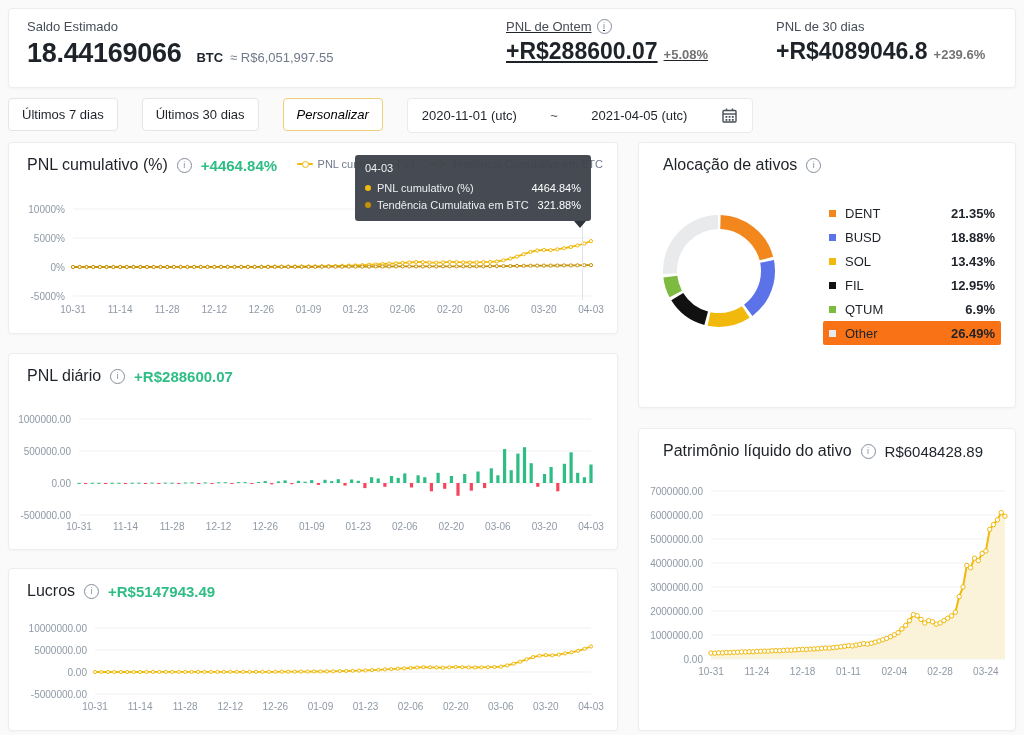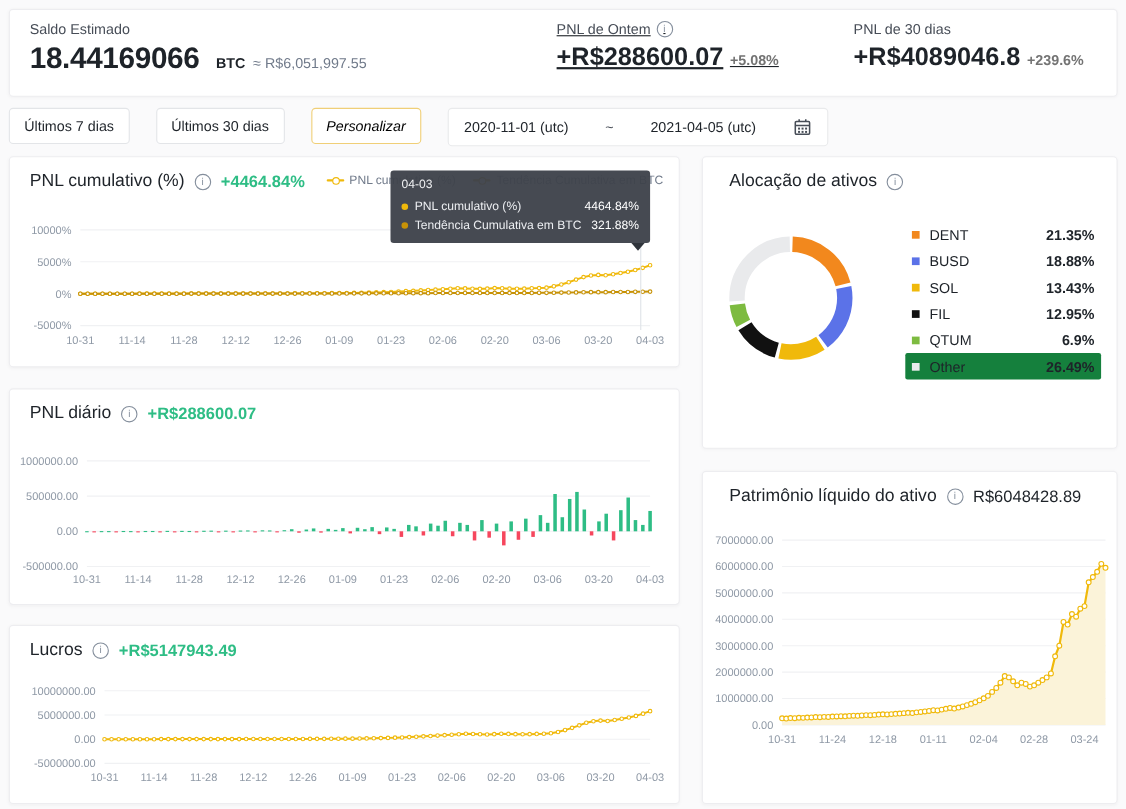--- a/index.html
+++ b/index.html
@@ -38,21 +38,21 @@
   svg text.axt{font-family:"Liberation Sans",sans-serif;font-size:10px;fill:#8f99a6;}
   
   .lgd{position:absolute;right:14px;top:15px;display:flex;gap:16px;z-index:1;}
   .lg-item{display:inline-flex;align-items:center;font-size:11px;color:#707a8a;gap:5px;cursor:pointer;}
   .lg-mark{position:relative;width:16px;height:2px;border-radius:1px;display:inline-block;}
   .lg-dot{position:absolute;left:5px;top:-2.5px;width:5px;height:5px;background:#fff;
           border:1.5px solid;border-radius:50%;}
   
   .al-legend{position:absolute;left:184px;top:58px;width:178px;}
   .al-row{display:flex;align-items:center;height:24px;padding:0 6px;font-size:13px;cursor:pointer;}
-  .al-row.hl{background:#15803d;border-radius:2px;}
+  .al-row.hl{background:#f97316;border-radius:2px;}
   .sq{width:7px;height:7px;margin-right:9px;flex:none;}
   .al-lab{color:#1e2329;}
   .al-val{margin-left:auto;font-weight:700;}
   
   .tooltip{position:absolute;left:355px;top:155px;width:236px;box-sizing:border-box;
            background:rgba(62,67,75,.96);border-radius:3px;padding:7px 10px 8px;z-index:10;
            color:#eceef1;font-size:11px;}
   .tt-date{margin-bottom:5px;color:#f0f1f3;}
   .tt-row{display:flex;align-items:center;gap:6px;height:17px;}
   .tt-dot{width:6px;height:6px;border-radius:50%;flex:none;}

